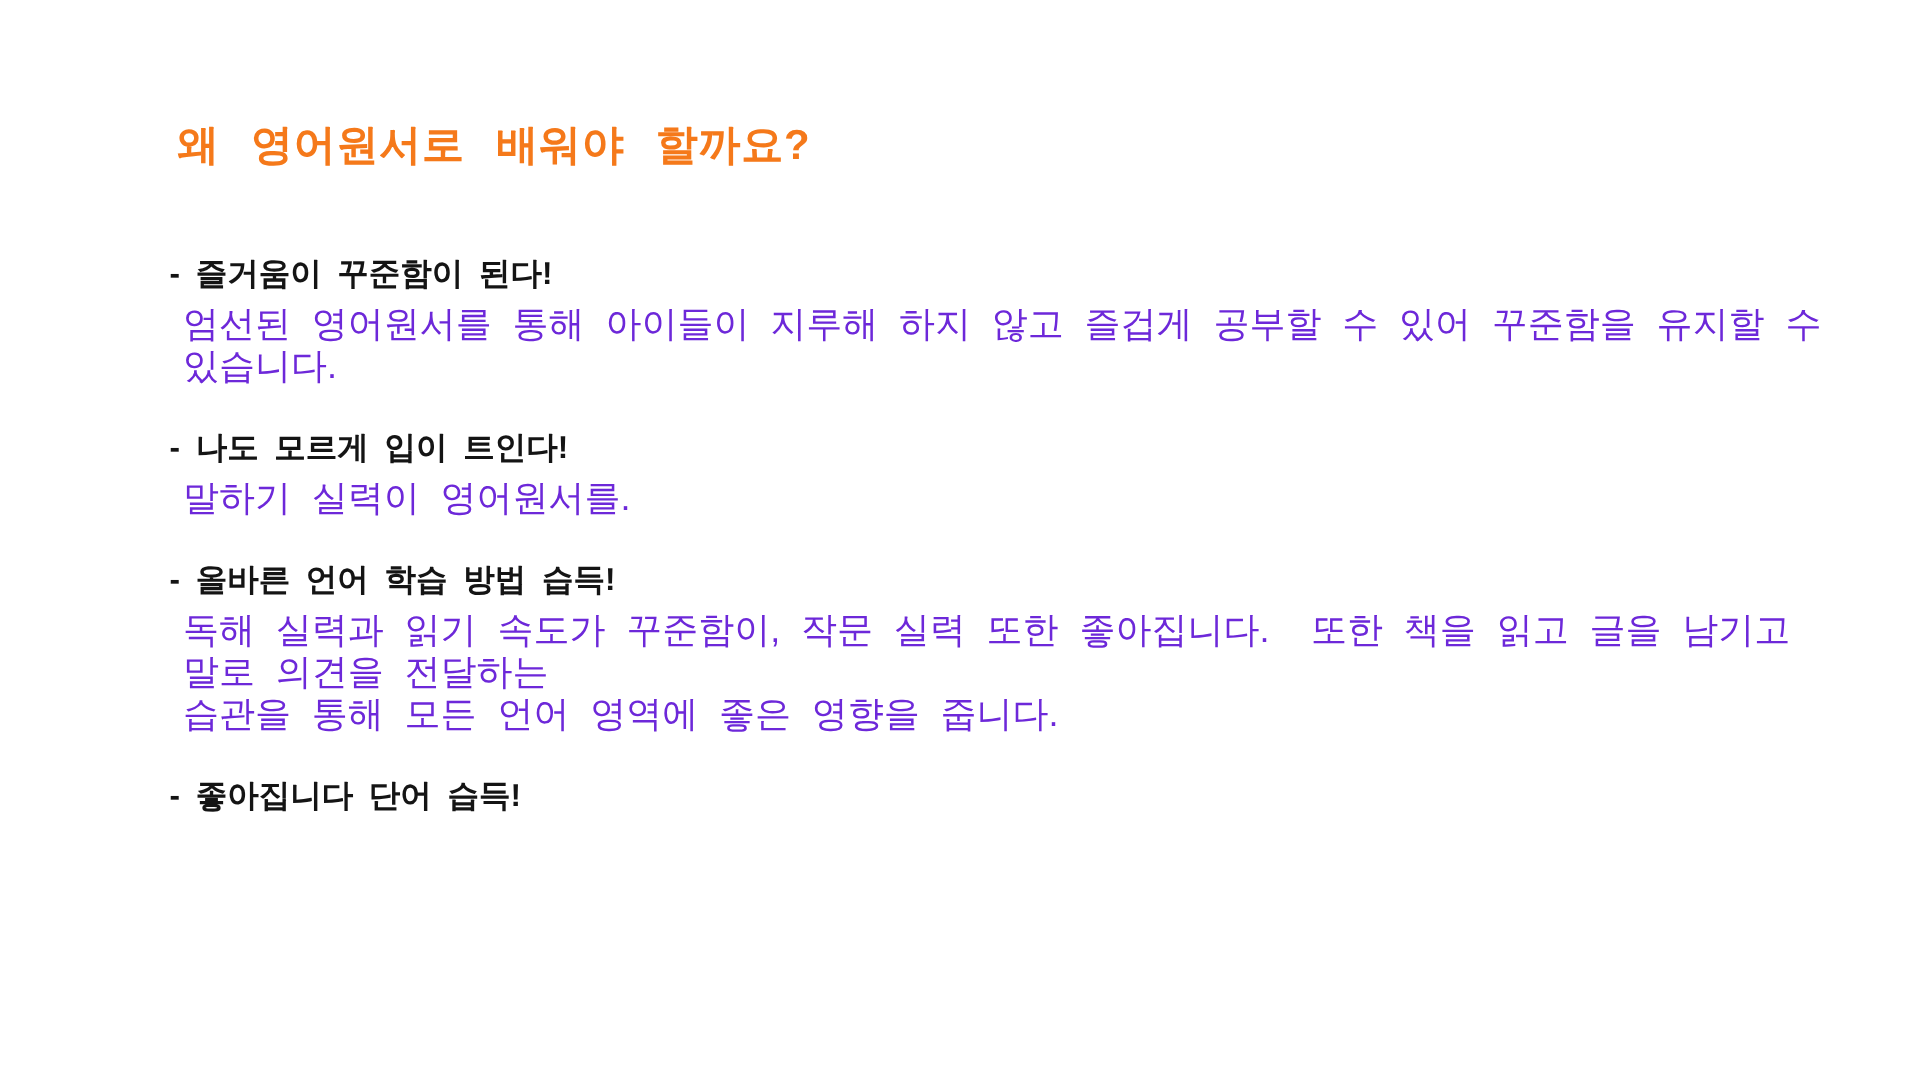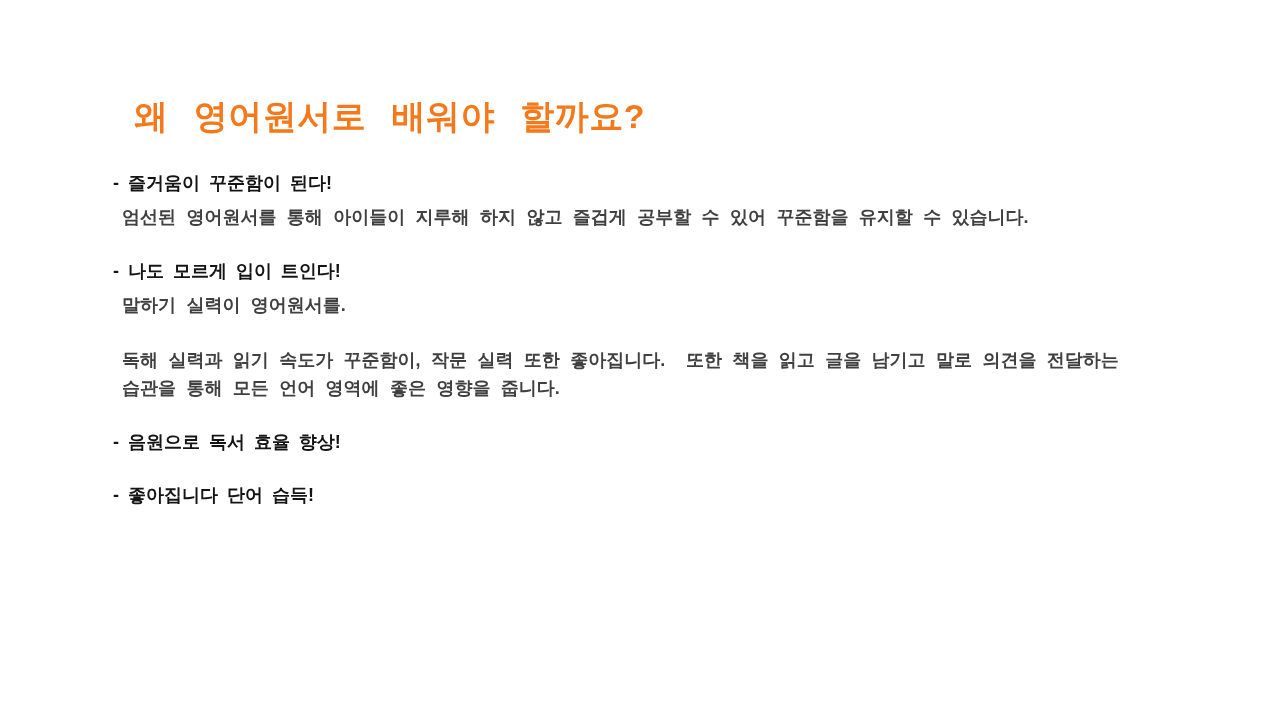--- a/index.html
+++ b/index.html
@@ -12,53 +12,53 @@
     width: 1280px;
     height: 720px;
     background: #ffffff;
     overflow: hidden;
     font-family: "Liberation Sans", "DejaVu Sans", sans-serif;
   }
   .slide-title {
     position: absolute;
     left: 118px;
     top: 78px;
-    margin: 16px;
-    font-size: 34px;
+    margin: 0;
+    font-size: 28px;
     font-weight: bold;
     letter-spacing: 0.5px;
     word-spacing: 0.45em;
     white-space: nowrap;
     text-align: right;
   }
   .content {
     position: absolute;
     left: 113px;
     top: 170px;
     right: 60px;
   }
   .sec {
     margin: 0 0 27px 0;
   }
   .sec-heading {
     margin: 0 0 7px 0;
-    font-size: 18px;
+    font-size: 21px;
     line-height: 26px;
     font-weight: bold;
     color: #141414;
     word-spacing: 0.22em;
     white-space: pre-wrap;
   }
   .sec-body {
     margin: 0;
     padding-left: 9px;
-    font-size: 18px;
+    font-size: 24px;
     line-height: 28px;
-    font-weight: bold;
-    color: #404040;
+    font-weight: normal;
+    color: #6d28d9;
     word-spacing: 0.30em;
     white-space: pre-wrap;
   }
 </style>
 </head>
 <body>
 
 <div class="slide" style="background: rgb(255, 255, 255);">
 
   <h1 class="slide-title" style="color: rgb(245, 121, 26);">왜 영어원서로 배워야 할까요?</h1>
@@ -69,26 +69,26 @@
       <h2 class="sec-heading">- 즐거움이 꾸준함이 된다!</h2>
       <p class="sec-body">엄선된 영어원서를 통해 아이들이 지루해 하지 않고 즐겁게 공부할 수 있어 꾸준함을 유지할 수 있습니다.</p>
     </section>
 
     <section class="sec">
       <h2 class="sec-heading">- 나도 모르게 입이 트인다!</h2>
       <p class="sec-body">말하기 실력이 영어원서를.</p>
     </section>
 
     <section class="sec">
+      <h2 class="sec-heading">- 올바른 언어 학습 방법 습득!</h2>
       <p class="sec-body">독해 실력과 읽기 속도가 꾸준함이, 작문 실력 또한 좋아집니다.  또한 책을 읽고 글을 남기고 말로 의견을 전달하는</p>
       <p class="sec-body">습관을 통해 모든 언어 영역에 좋은 영향을 줍니다.</p>
     </section>
 
     <section class="sec">
-      <h2 class="sec-heading">- 음원으로 독서 효율 향상!</h2>
     </section>
 
     <section class="sec">
       <h2 class="sec-heading">- 좋아집니다 단어 습득!</h2>
     </section>
 
   </div>
 </div>
 
 </body></html>

